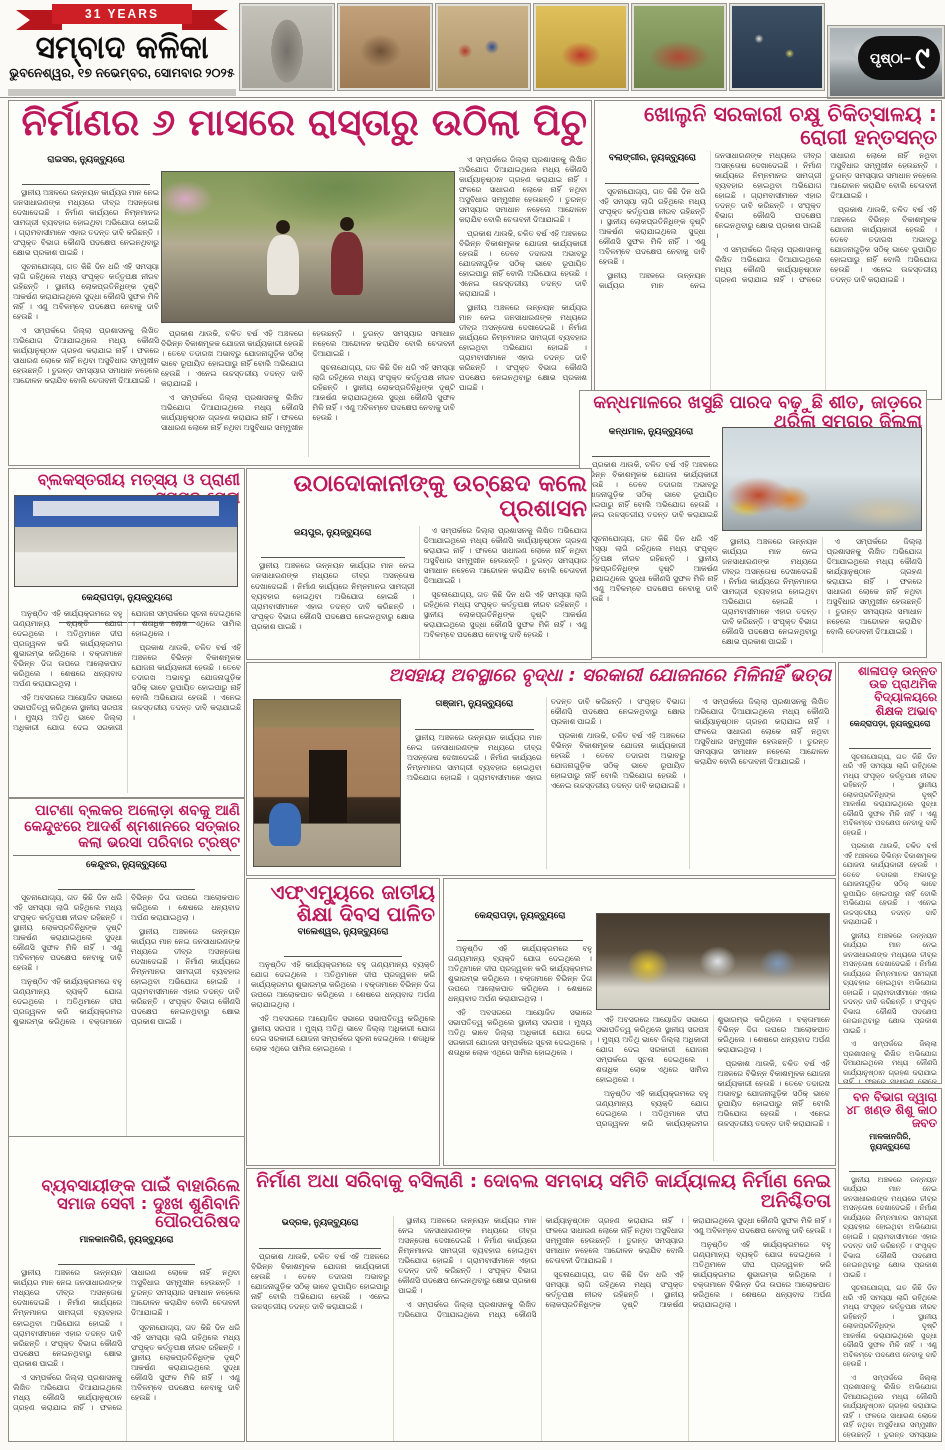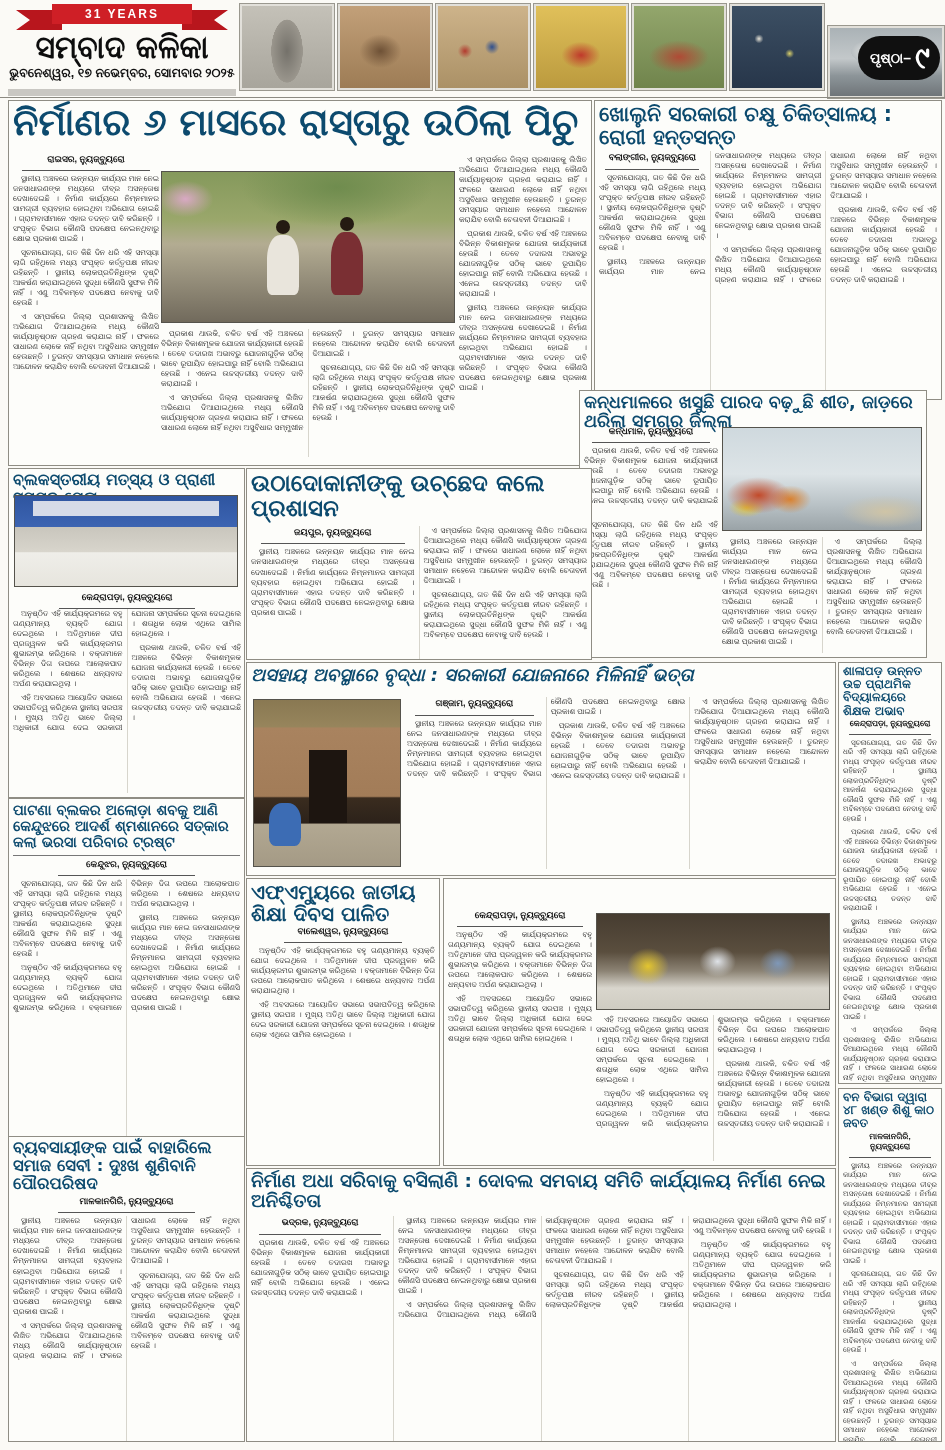--- a/index.html
+++ b/index.html
@@ -25,24 +25,24 @@
       radial-gradient(ellipse 30px 18px at 35% 35%, #e8e9e6 0%, #b9bfc2 60%, transparent 61%),
       linear-gradient(to bottom,#aab2b6 0%,#c3c8ca 45%,#8d9599 70%,#6f7579 100%);}
   .pagebadge{position:absolute;right:2px;top:8px;height:44px;background:#101010;border-radius:24px;
       color:#fff;display:flex;align-items:center;padding:0 10px 0 12px;gap:4px;}
   .pagebadge .lbl{font-size:14px;font-weight:bold;}
   .pagebadge .num{font-size:30px;font-weight:bold;line-height:1;}
   .mastrule{position:absolute;left:0;top:97px;width:945px;height:1px;background:#8c8a82;}
   
   .art{position:absolute;box-sizing:border-box;background:#fdfdfa;border:1px solid #8f8d84;
        padding:2px 4px;overflow:hidden;}
-  .hl{font-weight:bold;color:#0c4a6e;text-align:left;line-height:1.1;
+  .hl{font-weight:bold;color:#be185d;text-align:right;line-height:1.1;
       font-family:"DejaVu Sans",sans-serif;}
   .byline{font-weight:bold;font-size:9px;text-align:center;color:#111;
-      border-bottom:1px solid #555;margin:1px auto 3px;width:88%;padding-bottom:5px;}
+      border-bottom:1px solid #555;margin:1px auto 3px;width:88%;padding-bottom:19px;}
   .body{font-size:7.6px;line-height:1.32;text-align:justify;color:#1f1f1f;overflow:hidden;}
   .body p{margin:0 0 4px 0;text-indent:8px;}
   .c2{column-count:2;column-gap:9px;column-rule:1px solid #d7d5cc;}
   .c3{column-count:3;column-gap:9px;column-rule:1px solid #d7d5cc;}
   .c4{column-count:4;column-gap:9px;column-rule:1px solid #d7d5cc;}
   .photo{position:absolute;border:1px solid #55534c;box-sizing:border-box;}
   .fig{position:absolute;}
   .head{position:absolute;border-radius:50%;background:#241a12;}
   
   .ph-road{background:
@@ -230,21 +230,21 @@
     <div class="hl" style="font-size:14.5px;border-bottom:1px solid #777;padding:2px 0 4px;">ପାଟଣା ବ୍ଲକର ଅଲୋଡ଼ା ଶବକୁ ଆଣି କେନ୍ଦୁଝରେ ଆଦର୍ଶ ଶ୍ମଶାନରେ ସତ୍କାର କଲା ଭରସା ପରିବାର ଟ୍ରଷ୍ଟ</div>
     <div class="byline" style="width:60%;margin-top:3px;">କେନ୍ଦୁଝର, ନ୍ୟୁଜ୍‌ବ୍ୟୁରୋ</div>
     <div class="body c2" style="height:262px;">
       <p>ସୂଚନାଯୋଗ୍ୟ, ଗତ କିଛି ଦିନ ଧରି ଏହି ସମସ୍ୟା ଲାଗି ରହିଥିଲେ ମଧ୍ୟ ସଂପୃକ୍ତ କର୍ତ୍ତୃପକ୍ଷ ନୀରବ ରହିଛନ୍ତି । ସ୍ଥାନୀୟ ଲୋକପ୍ରତିନିଧିଙ୍କ ଦୃଷ୍ଟି ଆକର୍ଷଣ କରାଯାଇଥିଲେ ସୁଦ୍ଧା କୌଣସି ସୁଫଳ ମିଳି ନାହିଁ । ଏଣୁ ଅବିଳମ୍ବେ ପଦକ୍ଷେପ ନେବାକୁ ଦାବି ହେଉଛି ।</p>
       <p>ଅନୁଷ୍ଠିତ ଏହି କାର୍ଯ୍ୟକ୍ରମରେ ବହୁ ଗଣ୍ୟମାନ୍ୟ ବ୍ୟକ୍ତି ଯୋଗ ଦେଇଥିଲେ । ଅତିଥିମାନେ ଦୀପ ପ୍ରଜ୍ୱଳନ କରି କାର୍ଯ୍ୟକ୍ରମର ଶୁଭାରମ୍ଭ କରିଥିଲେ । ବକ୍ତାମାନେ ବିଭିନ୍ନ ଦିଗ ଉପରେ ଆଲୋକପାତ କରିଥିଲେ । ଶେଷରେ ଧନ୍ୟବାଦ ଅର୍ପଣ କରାଯାଇଥିଲା ।</p>
       <p>ସ୍ଥାନୀୟ ଅଞ୍ଚଳରେ ଉନ୍ନୟନ କାର୍ଯ୍ୟର ମାନ ନେଇ ଜନସାଧାରଣଙ୍କ ମଧ୍ୟରେ ତୀବ୍ର ଅସନ୍ତୋଷ ଦେଖାଦେଇଛି । ନିର୍ମାଣ କାର୍ଯ୍ୟରେ ନିମ୍ନମାନର ସାମଗ୍ରୀ ବ୍ୟବହାର ହୋଇଥିବା ଅଭିଯୋଗ ହୋଇଛି । ଗ୍ରାମବାସୀମାନେ ଏହାର ତଦନ୍ତ ଦାବି କରିଛନ୍ତି । ସଂପୃକ୍ତ ବିଭାଗ କୌଣସି ପଦକ୍ଷେପ ନେଇନଥିବାରୁ କ୍ଷୋଭ ପ୍ରକାଶ ପାଇଛି ।</p>
     </div>
   </div>
 
   <div class="art" style="left:8px;top:1136px;width:237px;height:306px;">
-    <div class="hl" style="font-size:16.5px;">ବ୍ୟବସାୟୀଙ୍କ ପାଇଁ ବାହାରିଲେ ସମାଜ ସେବୀ : ଦୁଃଖ ଶୁଣିବାନି ପୌରପରିଷଦ</div>
+    <div class="hl" style="font-size:16.5px;margin-top:38px;">ବ୍ୟବସାୟୀଙ୍କ ପାଇଁ ବାହାରିଲେ ସମାଜ ସେବୀ : ଦୁଃଖ ଶୁଣିବାନି ପୌରପରିଷଦ</div>
     <div class="byline" style="width:60%;margin-top:3px;">ମାଳକାନଗିରି, ନ୍ୟୁଜ୍‌ବ୍ୟୁରୋ</div>
     <div class="body c2" style="height:228px;">
       <p>ସ୍ଥାନୀୟ ଅଞ୍ଚଳରେ ଉନ୍ନୟନ କାର୍ଯ୍ୟର ମାନ ନେଇ ଜନସାଧାରଣଙ୍କ ମଧ୍ୟରେ ତୀବ୍ର ଅସନ୍ତୋଷ ଦେଖାଦେଇଛି । ନିର୍ମାଣ କାର୍ଯ୍ୟରେ ନିମ୍ନମାନର ସାମଗ୍ରୀ ବ୍ୟବହାର ହୋଇଥିବା ଅଭିଯୋଗ ହୋଇଛି । ଗ୍ରାମବାସୀମାନେ ଏହାର ତଦନ୍ତ ଦାବି କରିଛନ୍ତି । ସଂପୃକ୍ତ ବିଭାଗ କୌଣସି ପଦକ୍ଷେପ ନେଇନଥିବାରୁ କ୍ଷୋଭ ପ୍ରକାଶ ପାଇଛି ।</p>
       <p>ଏ ସମ୍ପର୍କରେ ଜିଲ୍ଲା ପ୍ରଶାସନକୁ ଲିଖିତ ଅଭିଯୋଗ ଦିଆଯାଇଥିଲେ ମଧ୍ୟ କୌଣସି କାର୍ଯ୍ୟାନୁଷ୍ଠାନ ଗ୍ରହଣ କରାଯାଇ ନାହିଁ । ଫଳରେ ସାଧାରଣ ଲୋକେ ନାହିଁ ନଥିବା ଅସୁବିଧାର ସମ୍ମୁଖୀନ ହେଉଛନ୍ତି । ତୁରନ୍ତ ସମସ୍ୟାର ସମାଧାନ ନହେଲେ ଆନ୍ଦୋଳନ କରାଯିବ ବୋଲି ଚେତାବନୀ ଦିଆଯାଇଛି ।</p>
       <p>ସୂଚନାଯୋଗ୍ୟ, ଗତ କିଛି ଦିନ ଧରି ଏହି ସମସ୍ୟା ଲାଗି ରହିଥିଲେ ମଧ୍ୟ ସଂପୃକ୍ତ କର୍ତ୍ତୃପକ୍ଷ ନୀରବ ରହିଛନ୍ତି । ସ୍ଥାନୀୟ ଲୋକପ୍ରତିନିଧିଙ୍କ ଦୃଷ୍ଟି ଆକର୍ଷଣ କରାଯାଇଥିଲେ ସୁଦ୍ଧା କୌଣସି ସୁଫଳ ମିଳି ନାହିଁ । ଏଣୁ ଅବିଳମ୍ବେ ପଦକ୍ଷେପ ନେବାକୁ ଦାବି ହେଉଛି ।</p>
     </div>
   </div>
 
   <div class="art" style="left:838px;top:662px;width:104px;height:422px;">
     <div class="hl" style="font-size:12px;">ଶାଳାପଡ଼ ଉନ୍ନତ ଉଚ୍ଚ ପ୍ରାଥମିକ ବିଦ୍ୟାଳୟରେ ଶିକ୍ଷକ ଅଭାବ</div>

